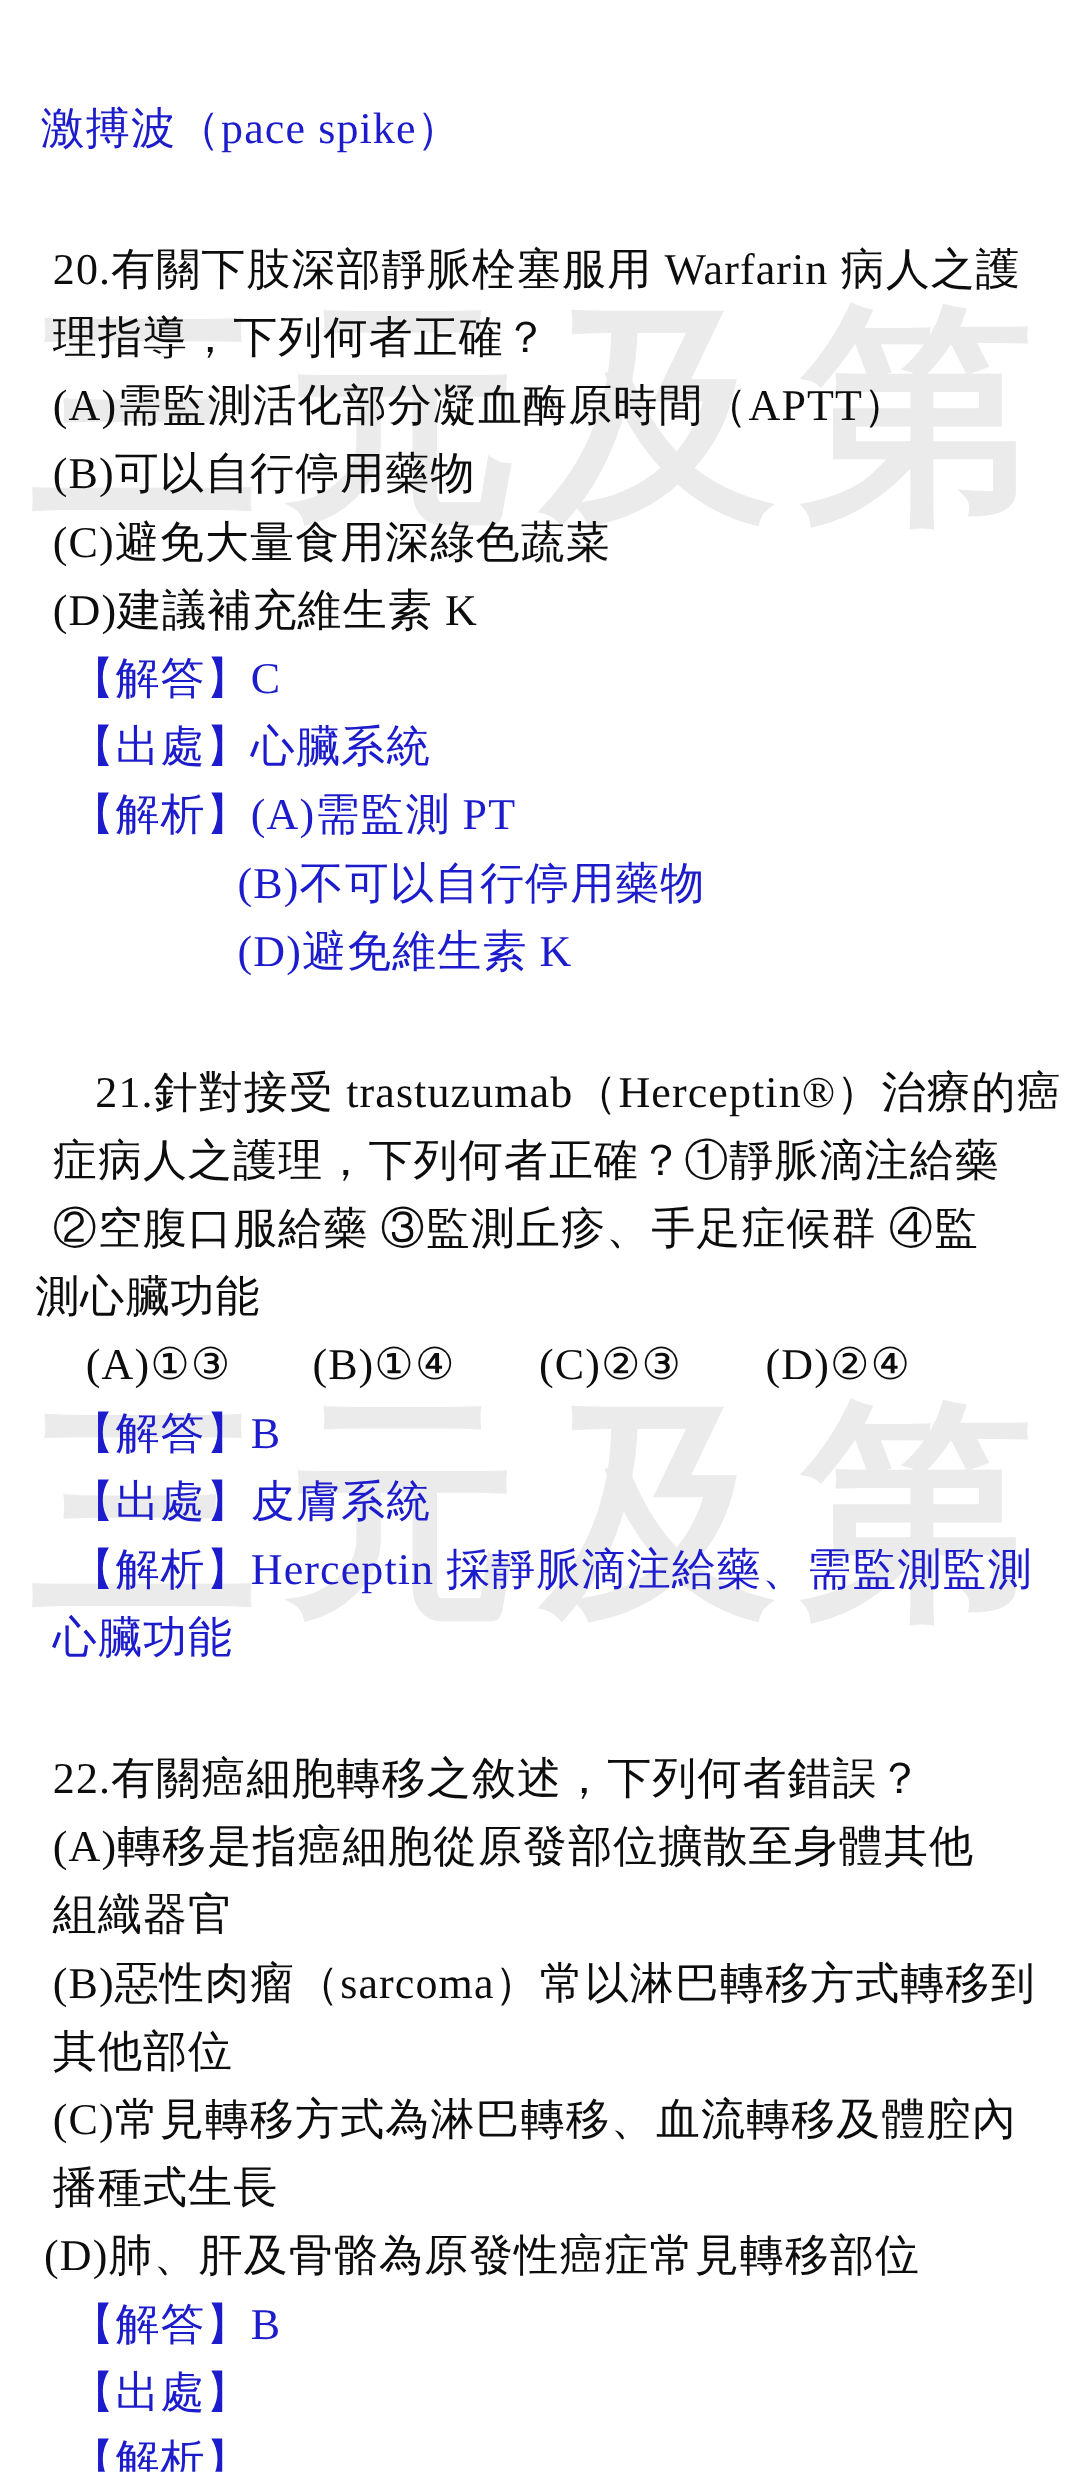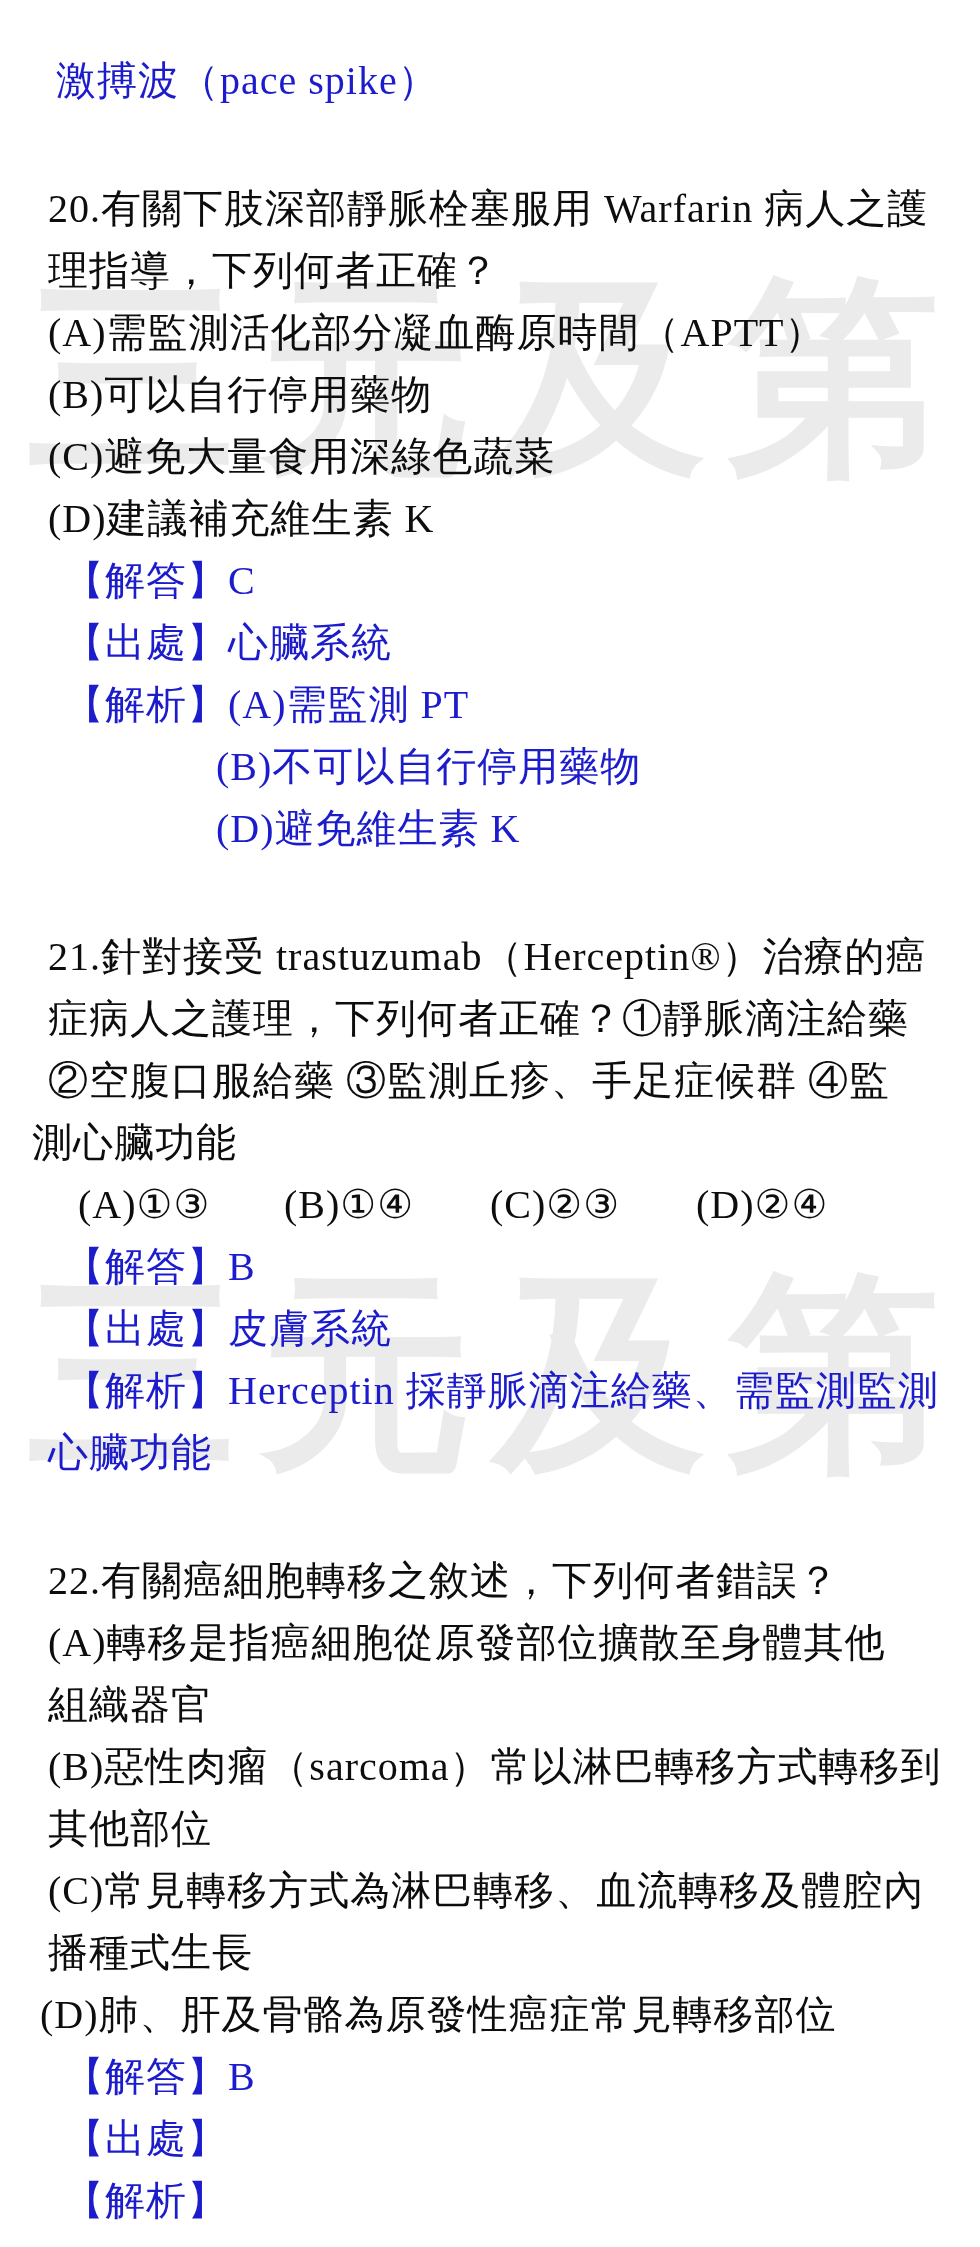--- a/index.html
+++ b/index.html
@@ -59,35 +59,35 @@
   .opt-slot:last-child { width: auto; }
 </style>
 </head>
 <body>
 
 <div class="watermark wm-1">三元及第</div>
 
 <div class="watermark wm-2">三元及第</div>
 
 <div class="doc">
-    <div class="row text blue" style="padding-left: 56px;">激搏波（pace spike）</div>
+    <div class="row text blue" style="padding-left: 37px; margin-top: 36px;">激搏波（pace spike）</div>
     <div class="row blank"></div>
     <div class="row text black" style="padding-left: 48px;">20.有關下肢深部靜脈栓塞服用 Warfarin 病人之護</div>
     <div class="row text black" style="padding-left: 48px;">理指導，下列何者正確？</div>
     <div class="row text black" style="padding-left: 48px;">(A)需監測活化部分凝血酶原時間（APTT）</div>
     <div class="row text black" style="padding-left: 48px;">(B)可以自行停用藥物</div>
     <div class="row text black" style="padding-left: 48px;">(C)避免大量食用深綠色蔬菜</div>
     <div class="row text black" style="padding-left: 48px;">(D)建議補充維生素 K</div>
     <div class="row text blue" style="padding-left: 64px;">【解答】C</div>
     <div class="row text blue" style="padding-left: 64px;">【出處】心臟系統</div>
     <div class="row text blue" style="padding-left: 64px;">【解析】(A)需監測 PT</div>
     <div class="row text blue" style="padding-left: 216px;">(B)不可以自行停用藥物</div>
     <div class="row text blue" style="padding-left: 216px;">(D)避免維生素 K</div>
     <div class="row blank"></div>
-    <div class="row text black" style="padding-left: 48px;">21.針對接受 trastuzumab（Herceptin®）治療的癌</div>
+    <div class="row text black" style="padding-left: 72px; text-align: center;">21.針對接受 trastuzumab（Herceptin®）治療的癌</div>
     <div class="row text black" style="padding-left: 48px;">症病人之護理，下列何者正確？①靜脈滴注給藥</div>
     <div class="row text black" style="padding-left: 48px;">②空腹口服給藥 ③監測丘疹、手足症候群 ④監</div>
     <div class="row text black" style="padding-left: 32px;">測心臟功能</div>
     <div class="row options black" style="padding-left: 48px; margin-left: 30px;"><span class="opt-slot">(A)①③</span><span class="opt-slot">(B)①④</span><span class="opt-slot">(C)②③</span><span class="opt-slot">(D)②④</span></div>
     <div class="row text blue" style="padding-left: 64px;">【解答】B</div>
     <div class="row text blue" style="padding-left: 64px;">【出處】皮膚系統</div>
     <div class="row text blue" style="padding-left: 64px;">【解析】Herceptin 採靜脈滴注給藥、需監測監測</div>
     <div class="row text blue" style="padding-left: 48px;">心臟功能</div>
     <div class="row blank"></div>
     <div class="row text black" style="padding-left: 48px;">22.有關癌細胞轉移之敘述，下列何者錯誤？</div>

